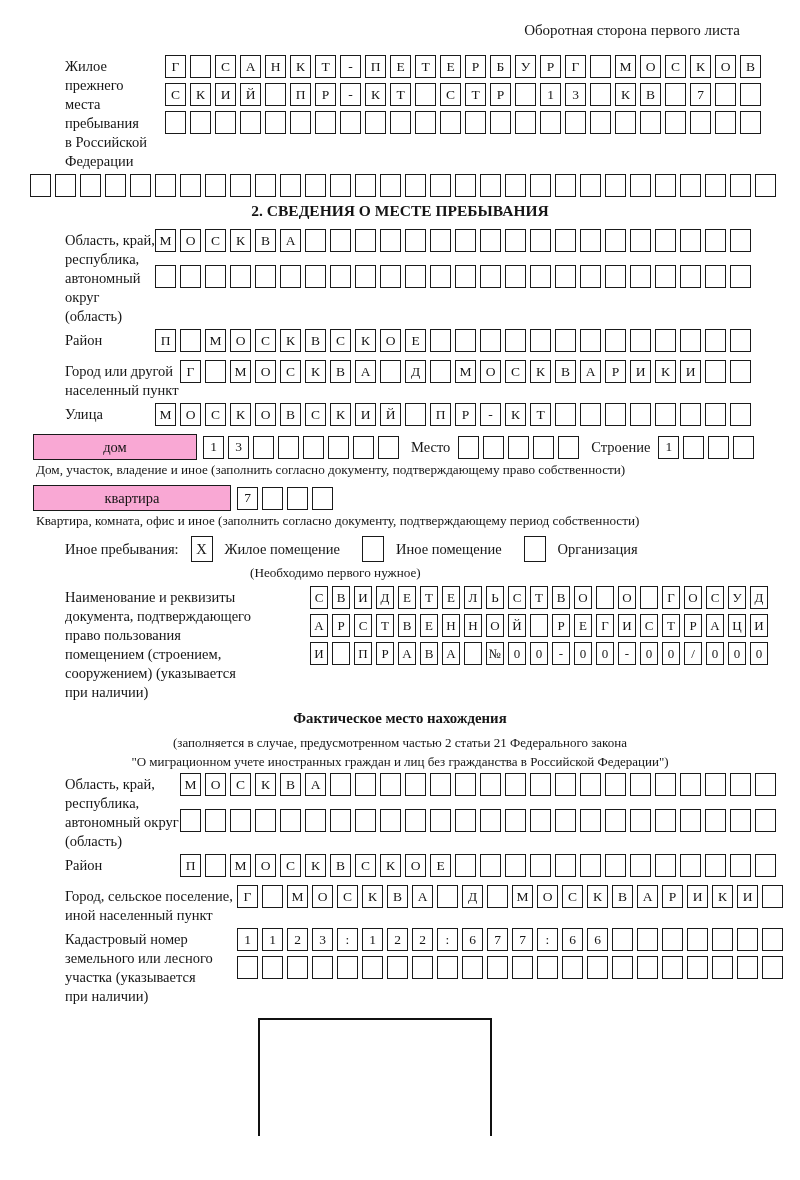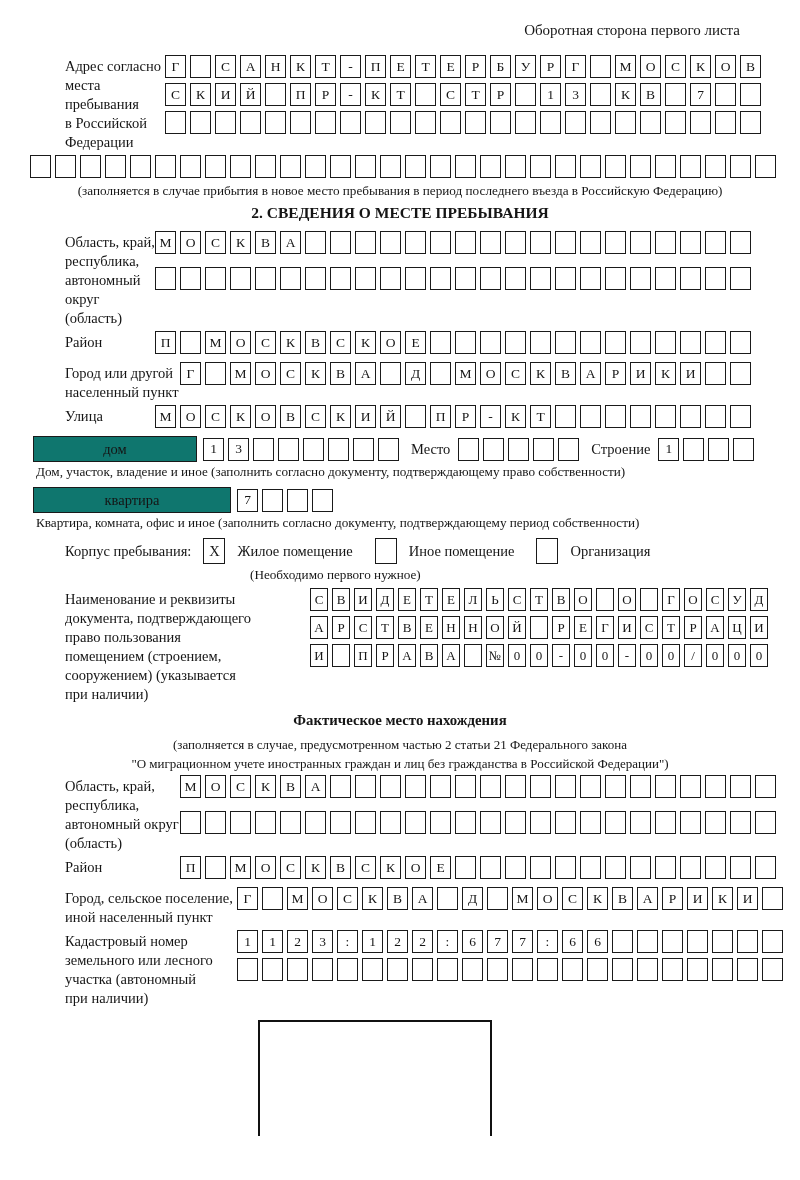--- a/index.html
+++ b/index.html
@@ -17,42 +17,42 @@
   .cellrow{display:flex;gap:4px;margin-bottom:5px;}
   .cell{flex:0 0 21px;height:23px;box-sizing:border-box;border:1.7px solid #1a1a1a;display:flex;align-items:center;justify-content:center;font-size:13.5px;line-height:1;background:#fff;}
   .cells-sm .cell{flex:0 0 18px;font-size:13px;}
   .gaprows .cellrow{margin-bottom:13px;}
   .fullrow{margin:2px 0 5px 0;}
   .note{font-size:13.2px;text-align:center;margin:0 0 3px 0;}
   .title{font-size:15.5px;font-weight:bold;text-align:center;margin:5px 0 9px 0;}
   .subtitle{font-size:14.8px;font-weight:bold;text-align:center;margin:8px 0 8px 0;}
   .caption{font-size:13.2px;margin:-1px 0 7px 6px;}
   .houserow{margin-left:3px;align-items:center;}
-  .bigbox{box-sizing:border-box;border:1.8px solid #1a1a1a;height:26px;display:flex;align-items:center;justify-content:center;font-size:14.5px;background:#0f766e;}
+  .bigbox{box-sizing:border-box;border:1.8px solid #1a1a1a;height:26px;display:flex;align-items:center;justify-content:center;font-size:14.5px;background:#f9a8d4;}
   .dom-box{width:164px;margin-right:6px;}
   .kv-box{width:198px;margin-right:6px;}
   .inline-lbl{font-size:14.5px;margin:0 8px 0 12px;white-space:nowrap;}
   .houserow .cellrow{margin-bottom:0;}
   .stayrow{display:flex;align-items:center;margin:7px 0 3px 35px;font-size:14.5px;}
   .chk{width:22px;height:26px;box-sizing:border-box;border:1.7px solid #1a1a1a;display:inline-flex;align-items:center;justify-content:center;font-size:14.5px;margin:0 12px 0 12px;background:#fff;flex:0 0 22px;}
   .opt-lbl{margin-right:10px;white-space:nowrap;}
   .choose-note{font-size:13.2px;margin:0 0 5px 220px;}
   .docblock{margin-top:3px;}
   .notes2{font-size:13px;text-align:center;margin-bottom:3px;}
   .stamp-box{box-sizing:border-box;width:234px;height:164px;border:2px solid #111;margin:12px 0 7px 228px;background:#fff;}
 </style>
 </head>
 <body>
 
 <div class="page">
 
   <div class="hdr">Оборотная сторона первого листа</div>
 
   <div class="frow">
-    <div class="lbl w135">Адрес согласно
+    <div class="lbl w135">Жилое прежнего
 места пребывания
 в Российской
 Федерации</div>
     <div class="rows">
       <div class="cellrow">
           <span class="cell">Г</span>
           <span class="cell"></span>
           <span class="cell">С</span>
           <span class="cell">А</span>
           <span class="cell">Н</span>
@@ -155,21 +155,20 @@
       <span class="cell"></span>
       <span class="cell"></span>
       <span class="cell"></span>
       <span class="cell"></span>
       <span class="cell"></span>
       <span class="cell"></span>
       <span class="cell"></span>
       <span class="cell"></span>
       <span class="cell"></span>
     </div>
-  <div class="note">(заполняется в случае прибытия в новое место пребывания в период последнего въезда в Российскую Федерацию)</div>
 
   <div class="title">2. СВЕДЕНИЯ О МЕСТЕ ПРЕБЫВАНИЯ</div>
 
   <div class="frow gaprows">
     <div class="lbl w125">Область, край,
 республика,
 автономный
 округ (область)</div>
     <div class="rows">
       <div class="cellrow">
@@ -352,21 +351,21 @@
     <div class="cellrow">
         <span class="cell">7</span>
         <span class="cell"></span>
         <span class="cell"></span>
         <span class="cell"></span>
       </div>
   </div>
   <div class="caption">Квартира, комната, офис и иное (заполнить согласно документу, подтверждающему период собственности)</div>
 
   <div class="stayrow">
-    <span>Корпус пребывания:</span>
+    <span>Иное пребывания:</span>
     <span class="chk">X</span>
     <span class="opt-lbl">Жилое помещение</span>
     <span class="chk"></span>
     <span class="opt-lbl">Иное помещение</span>
     <span class="chk"></span>
     <span class="opt-lbl">Организация</span>
   </div>
   <div class="choose-note">(Необходимо первого нужное)</div>
 
   <div class="frow docblock">
@@ -569,21 +568,21 @@
         <span class="cell">И</span>
         <span class="cell">К</span>
         <span class="cell">И</span>
         <span class="cell"></span>
       </div>
   </div>
 
   <div class="frow">
     <div class="lbl w207">Кадастровый номер
 земельного или лесного
-участка (автономный
+участка (указывается
 при наличии)</div>
     <div class="rows">
       <div class="cellrow">
           <span class="cell">1</span>
           <span class="cell">1</span>
           <span class="cell">2</span>
           <span class="cell">3</span>
           <span class="cell">:</span>
           <span class="cell">1</span>
           <span class="cell">2</span>

